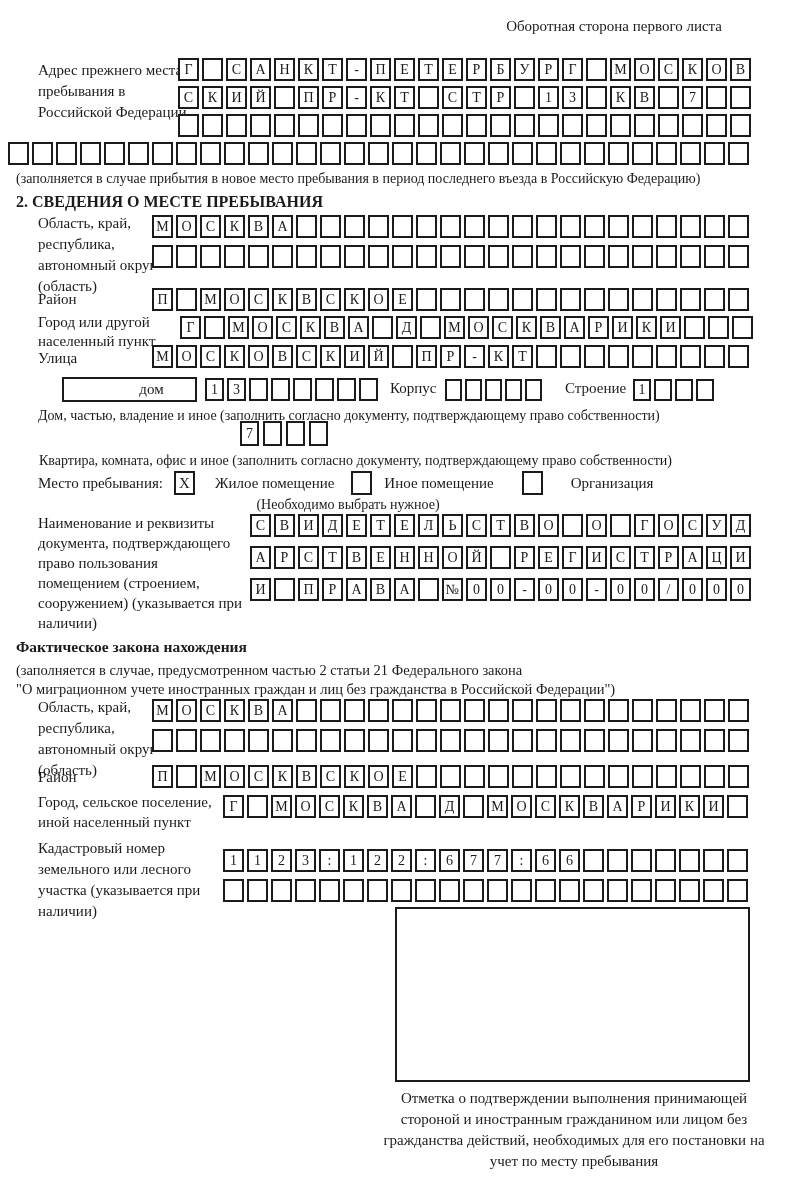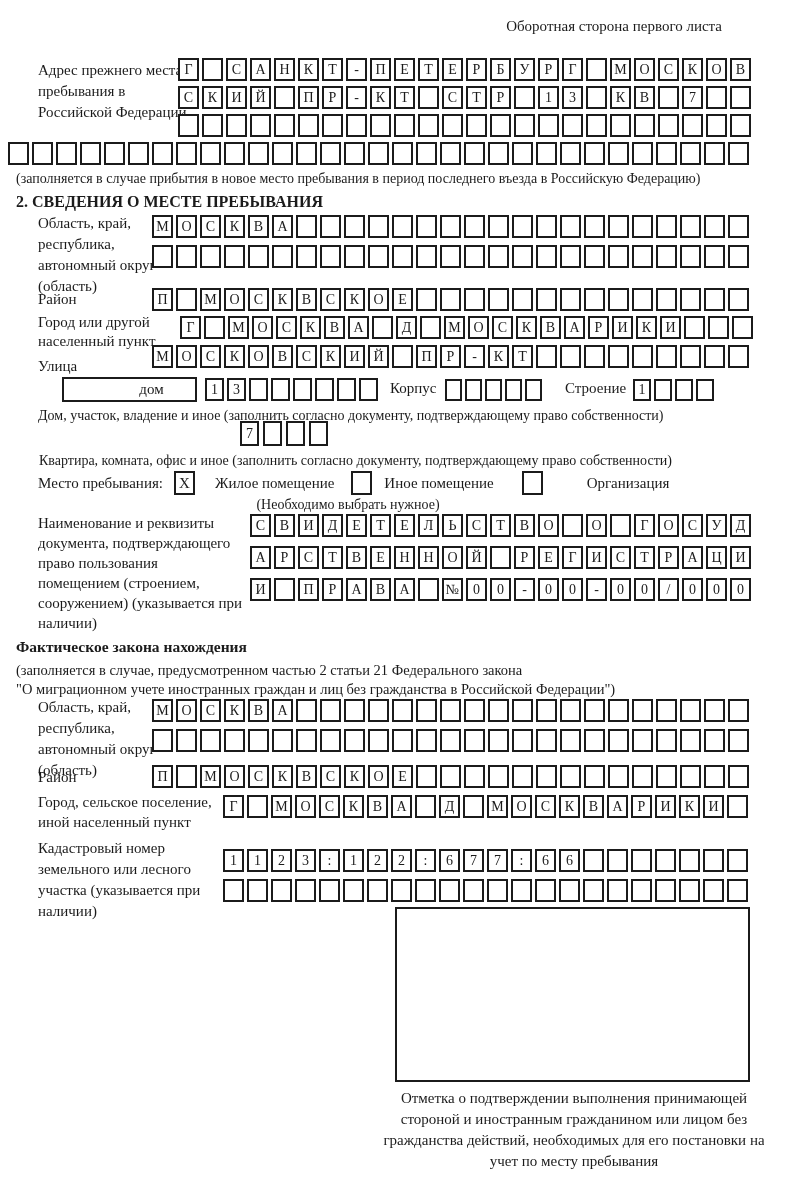--- a/index.html
+++ b/index.html
@@ -265,21 +265,21 @@
       <span class="cell">А</span>
       <span class="cell">Р</span>
       <span class="cell">И</span>
       <span class="cell">К</span>
       <span class="cell">И</span>
       <span class="cell"></span>
       <span class="cell"></span>
       <span class="cell"></span>
     </div>
 
-  <div class="abs lbl" style="left:38px; top:356px;">Улица</div>
+  <div class="abs lbl" style="left:38px; top:348px;">Улица</div>
   <div class="abs cellrow" style="left:152px; top:345px;">
       <span class="cell">М</span>
       <span class="cell">О</span>
       <span class="cell">С</span>
       <span class="cell">К</span>
       <span class="cell">О</span>
       <span class="cell">В</span>
       <span class="cell">С</span>
       <span class="cell">К</span>
       <span class="cell">И</span>
@@ -320,38 +320,38 @@
       <span class="cell"></span>
       <span class="cell"></span>
     </div>
   <div class="abs" style="left:565px; top:380px;">Строение</div>
   <div class="abs cellrow p21" style="left:633px; top:379px;">
       <span class="cell">1</span>
       <span class="cell"></span>
       <span class="cell"></span>
       <span class="cell"></span>
     </div>
-  <div class="abs caption" style="left:38px; top:407px; width:740px;">Дом, участок, владение и иное (заполнить согласно документу, подтверждающему право собственности)</div>
+  <div class="abs caption" style="left:38px; top:407px; width:740px;">Дом, частью, владение и иное (заполнить согласно документу, подтверждающему право собственности)</div>
 
   <div class="abs cellrow p23" style="left:240px; top:421px;">
       <span class="cell">7</span>
       <span class="cell"></span>
       <span class="cell"></span>
       <span class="cell"></span>
     </div>
   <div class="abs caption" style="left:39px; top:452px; width:740px;">Квартира, комната, офис и иное (заполнить согласно документу, подтверждающему право собственности)</div>
 
   <div class="abs stayrow" style="left:38px; top:471px;">
     <span>Место пребывания:</span>
     <span class="checkbox" style="margin-left:11px;">X</span>
     <span style="margin-left:20px;">Жилое помещение</span>
     <span class="checkbox" style="margin-left:17px;"></span>
     <span style="margin-left:12px;">Иное помещение</span>
     <span class="checkbox" style="margin-left:28px;"></span>
-    <span style="margin-left:44px;">Организация</span>
+    <span style="margin-left:28px;">Организация</span>
   </div>
   <div class="abs lbl" style="left:38px; top:513px; width:205px; line-height:20px;">Наименование и реквизиты документа, подтверждающего право пользования помещением (строением, сооружением) (указывается при наличии)</div>
 
   <div class="abs caption" style="left:238px; top:496px; width:220px; text-align:center;">(Необходимо выбрать нужное)</div>
   <div class="abs cellrow" style="left:250px; top:514px;">
       <span class="cell">С</span>
       <span class="cell">В</span>
       <span class="cell">И</span>
       <span class="cell">Д</span>
       <span class="cell">Е</span>

